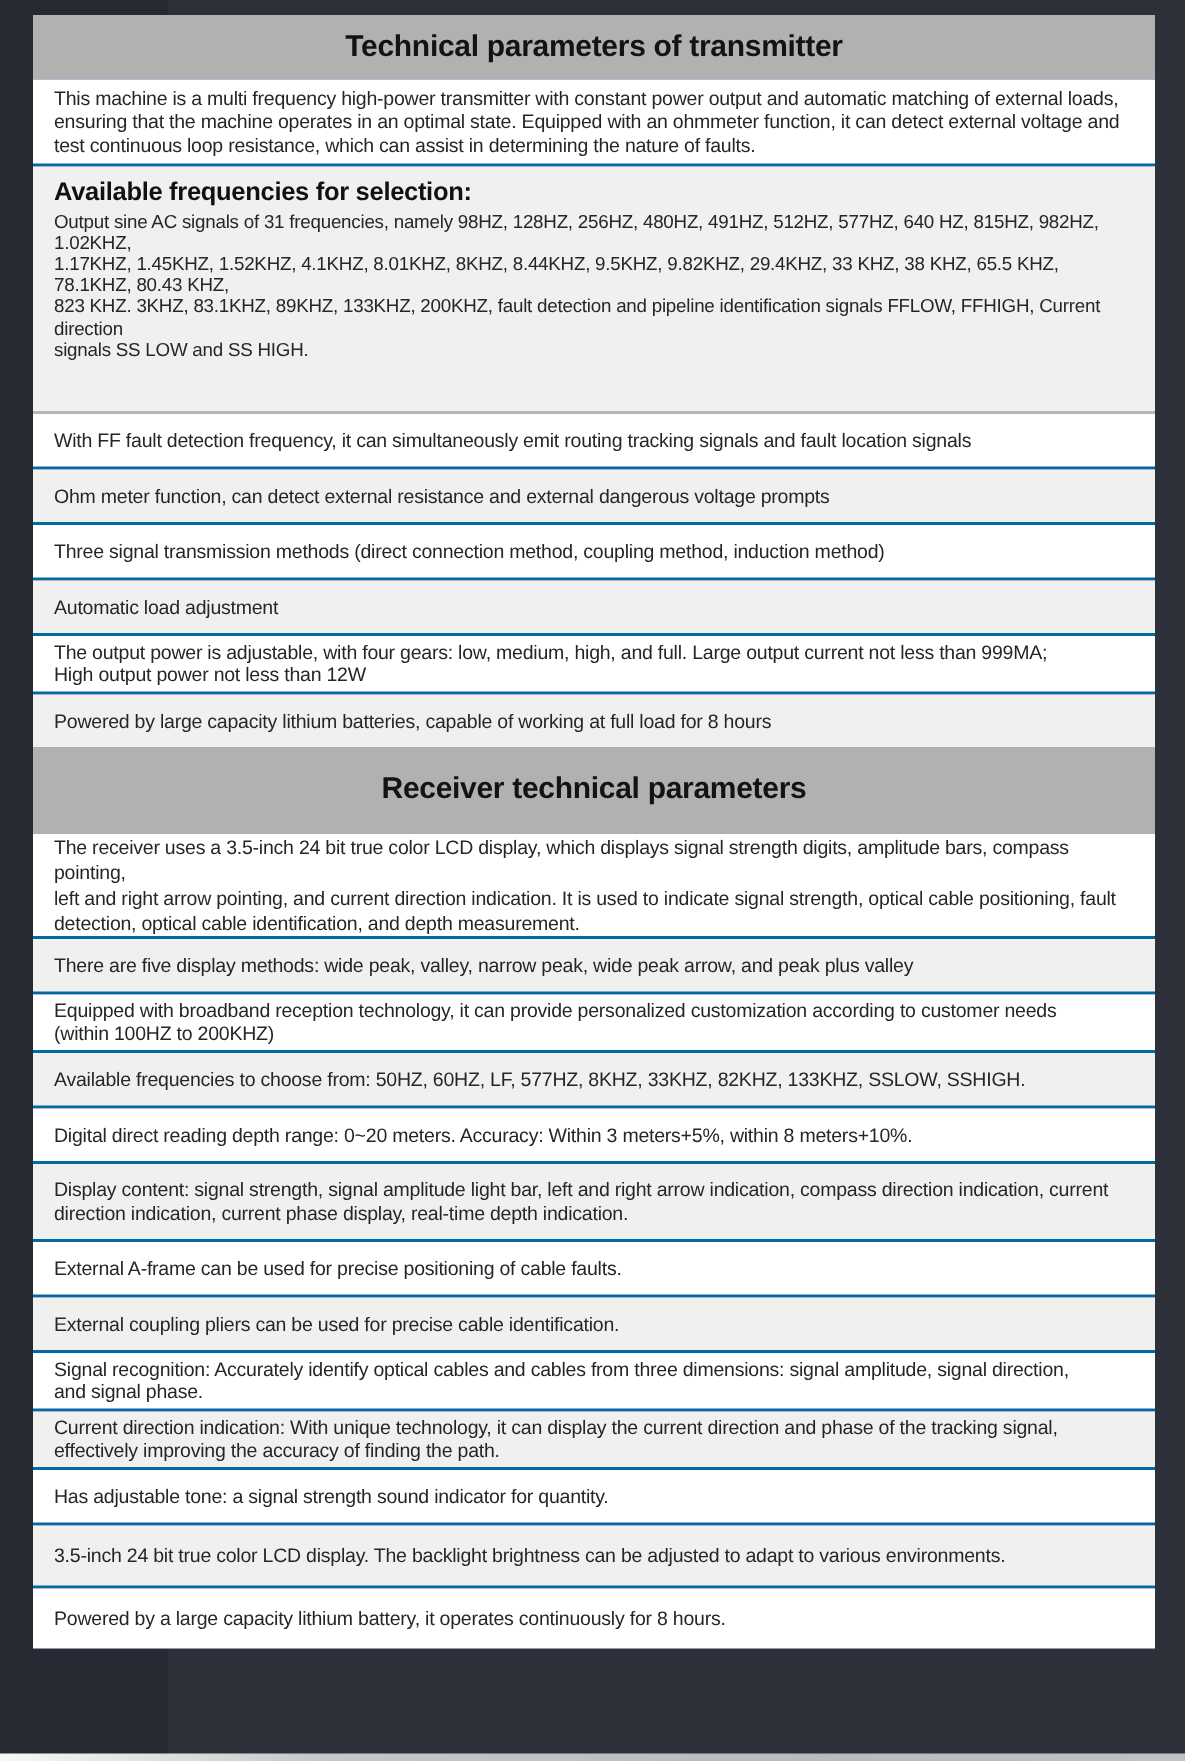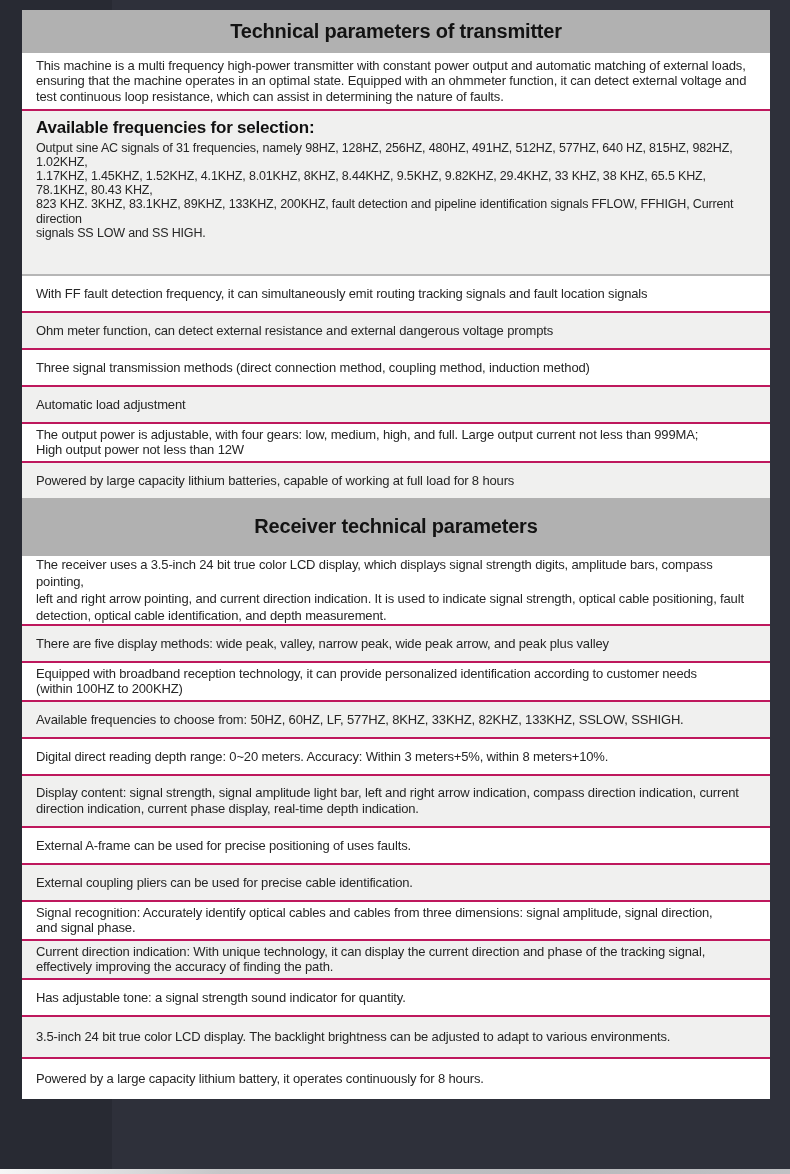--- a/index.html
+++ b/index.html
@@ -37,21 +37,21 @@
   }
   .section-header.receiver { height: 58px; }
   .row {
     background: #ffffff;
     color: #262626;
     font-size: 13px;
     line-height: 15.5px;
     letter-spacing: -0.15px;
     padding: 0 14px;
     display: flex; align-items: center;
-    border-bottom: 2px solid #be185d;
+    border-bottom: 2px solid #0369a1;
   }
   .row:last-child { border-bottom: none; }
   .row.alt { background: #f0f0ef; }
   .txt { white-space: pre-line; }
   .h1 { min-height: 35px; }
   .h2 { min-height: 37px; }
   .intro-row { min-height: 56px; }
   .recv-intro { min-height: 60px; line-height: 17px; }
   .recv-display { min-height: 50px; }
   .freq-section {
@@ -118,35 +118,35 @@
 
   <div class="row recv-intro">
     <span class="txt">The receiver uses a 3.5-inch 24 bit true color LCD display, which displays signal strength digits, amplitude bars, compass pointing,
 left and right arrow pointing, and current direction indication. It is used to indicate signal strength, optical cable positioning, fault
 detection, optical cable identification, and depth measurement.</span>
   </div>
   <div class="row alt h1">
     <span class="txt">There are five display methods: wide peak, valley, narrow peak, wide peak arrow, and peak plus valley</span>
   </div>
   <div class="row h2">
-    <span class="txt">Equipped with broadband reception technology, it can provide personalized identification according to customer needs
+    <span class="txt">Equipped with broadband reception technology, it can provide personalized customization according to customer needs
  (within 100HZ to 200KHZ)</span>
   </div>
   <div class="row alt h1">
     <span class="txt">Available frequencies to choose from: 50HZ, 60HZ, LF, 577HZ, 8KHZ, 33KHZ, 82KHZ, 133KHZ, SSLOW, SSHIGH.</span>
   </div>
   <div class="row h1">
     <span class="txt">Digital direct reading depth range: 0~20 meters. Accuracy: Within 3 meters+5%, within 8 meters+10%.</span>
   </div>
   <div class="row alt recv-display">
     <span class="txt">Display content: signal strength, signal amplitude light bar, left and right arrow indication, compass direction indication, current
 direction indication, current phase display, real-time depth indication.</span>
   </div>
   <div class="row h1">
-    <span class="txt">External A-frame can be used for precise positioning of uses faults.</span>
+    <span class="txt">External A-frame can be used for precise positioning of cable faults.</span>
   </div>
   <div class="row alt h1">
     <span class="txt">External coupling pliers can be used for precise cable identification.</span>
   </div>
   <div class="row h2">
     <span class="txt">Signal recognition: Accurately identify optical cables and cables from three dimensions: signal amplitude, signal direction,
 and signal phase.</span>
   </div>
   <div class="row alt h2">
     <span class="txt">Current direction indication: With unique technology, it can display the current direction and phase of the tracking signal,

